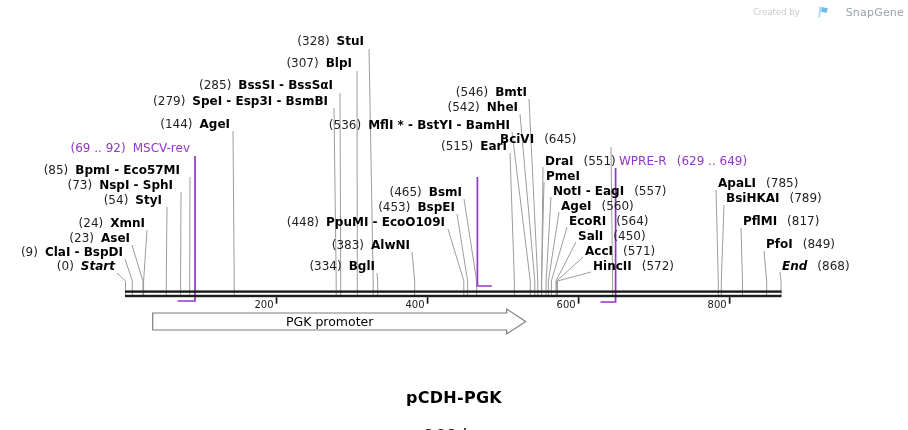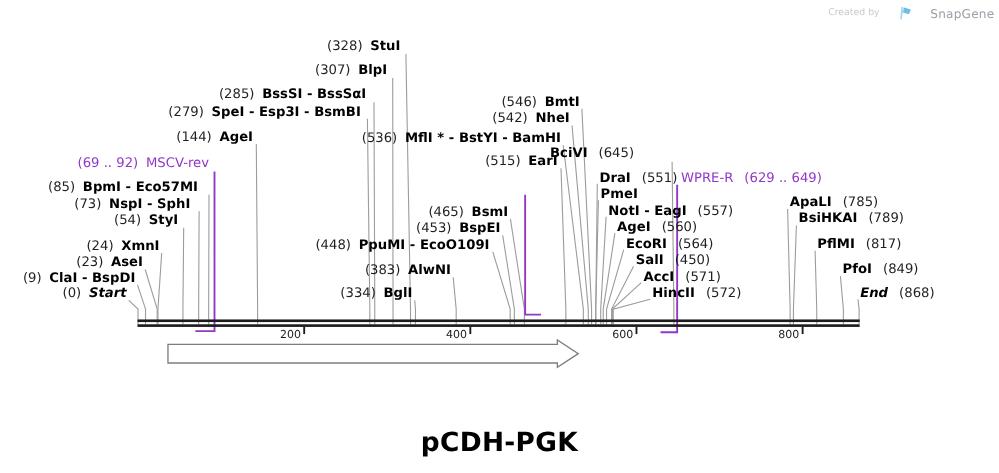--- a/index.html
+++ b/index.html
@@ -11,21 +11,21 @@
   .lbl .name{font-weight:700;color:#000;}
   .lbl .it{font-style:italic;}
   .lbl .pos{font-weight:400;color:#1f1f1f;}
   .gap-r{margin-right:7px;}
   .gap-l{margin-left:10px;}
   .pr .name{font-weight:400;}
   .pr .name,.pr .pos{color:#9137c8;}
   .tick-num{position:absolute;font-size:10px;line-height:13px;color:#1c1c1c;white-space:nowrap;}
   .feature-label{position:absolute;font-size:12.5px;line-height:15px;color:#000;text-align:center;white-space:nowrap;}
   .title-block{position:absolute;left:0;right:0;top:388px;text-align:center;}
-  .plasmid-name{font-size:24px;font-weight:700;color:#000;letter-spacing:.3px;}
+  .plasmid-name{font-size:16px;font-weight:700;color:#000;letter-spacing:.3px;}
   .plasmid-length{margin-top:18px;font-size:18px;color:#1a1a1a;}
   .wm{position:absolute;top:5px;right:4px;display:flex;align-items:center;gap:17px;}
   .wm-created{font-size:8.5px;color:#c7cbcf;}
   .wm-brand{font-size:11px;color:#9ba1a7;letter-spacing:.2px;}
 </style>
 </head>
 <body>
 
 <div id="canvas">
 
@@ -125,19 +125,20 @@
       <div class="lbl" style="left: 593px; top: 260px;"><span class="name">HincII</span><span class="pos gap-l">(572)</span></div>
       <div class="lbl" style="left: 718px; top: 177px;"><span class="name">ApaLI</span><span class="pos gap-l">(785)</span></div>
       <div class="lbl" style="left: 726px; top: 192px;"><span class="name">BsiHKAI</span><span class="pos gap-l">(789)</span></div>
       <div class="lbl" style="left: 743px; top: 215px;"><span class="name">PflMI</span><span class="pos gap-l">(817)</span></div>
       <div class="lbl" style="left: 766px; top: 238px;"><span class="name">PfoI</span><span class="pos gap-l">(849)</span></div>
       <div class="lbl" style="left: 782px; top: 260px;"><span class="name it">End</span><span class="pos gap-l">(868)</span></div>
       <div class="lbl pr" style="right: 718px; top: 142px;"><span class="pos gap-r">(69 .. 92)</span><span class="name">MSCV-rev</span></div>
       <div class="lbl pr" style="left: 619px; top: 155px; text-align: right;"><span class="name">WPRE-R</span><span class="pos gap-l">(629 .. 649)</span></div>
     </div>
 
+  <div class="feature-label" id="feature-label" style="left: 152.687px; width: 354.061px; top: 314px;">PGK promoter</div>
 
   <div class="title-block">
     <div class="plasmid-name">pCDH-PGK</div>
     <div class="plasmid-length">868 bp</div>
   </div>
 
 </div>
 
 </body></html>

